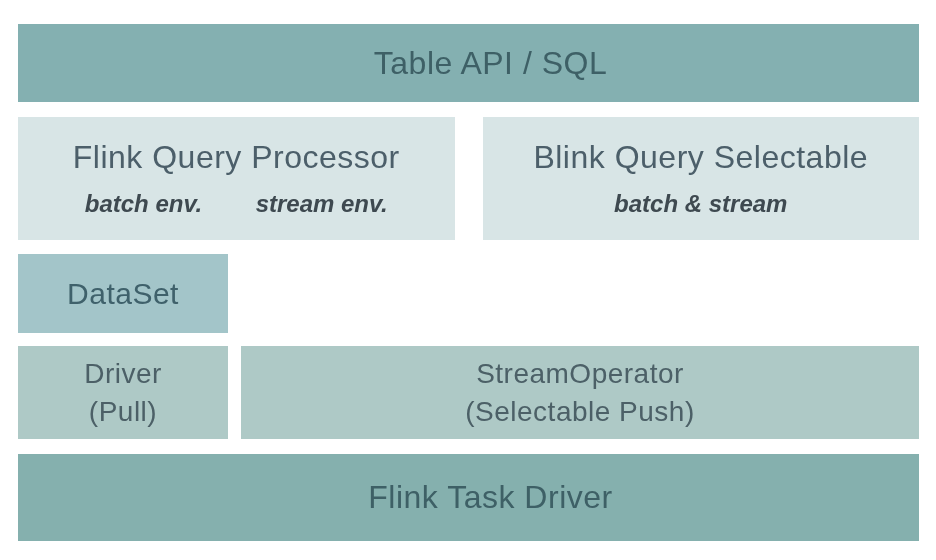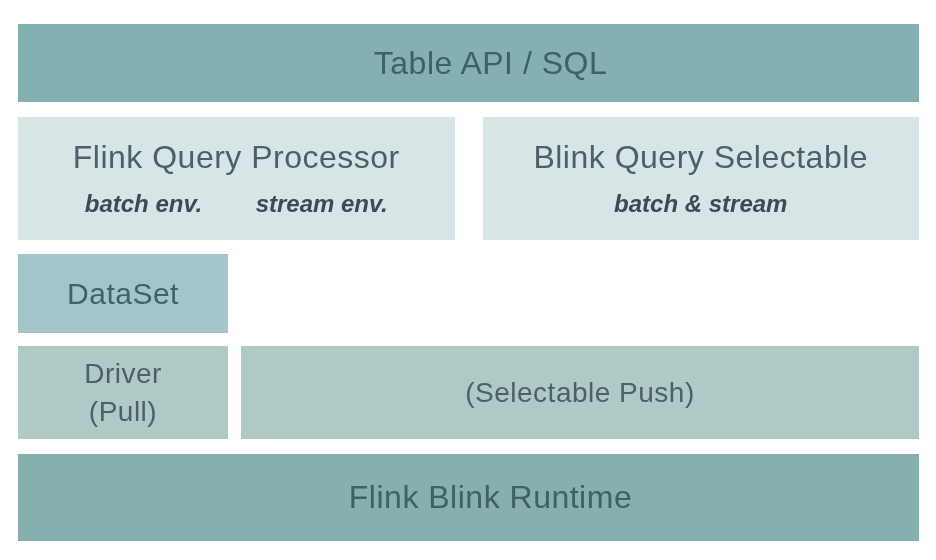--- a/index.html
+++ b/index.html
@@ -138,21 +138,22 @@
       <span>DataSet</span>
     </div>
   </div>
 
   <div class="row row-operator">
     <div class="box-soft col-narrow">
       <span>Driver</span>
       <span>(Pull)</span>
     </div>
     <div class="box-soft col-wide">
+      <span>StreamOperator</span>
       <span>(Selectable Push)</span>
     </div>
   </div>
 
   <div class="bar bottom">
-    <span>Flink Blink Runtime</span>
+    <span>Flink Task Driver</span>
   </div>
 
 </div>
 
 </body></html>

